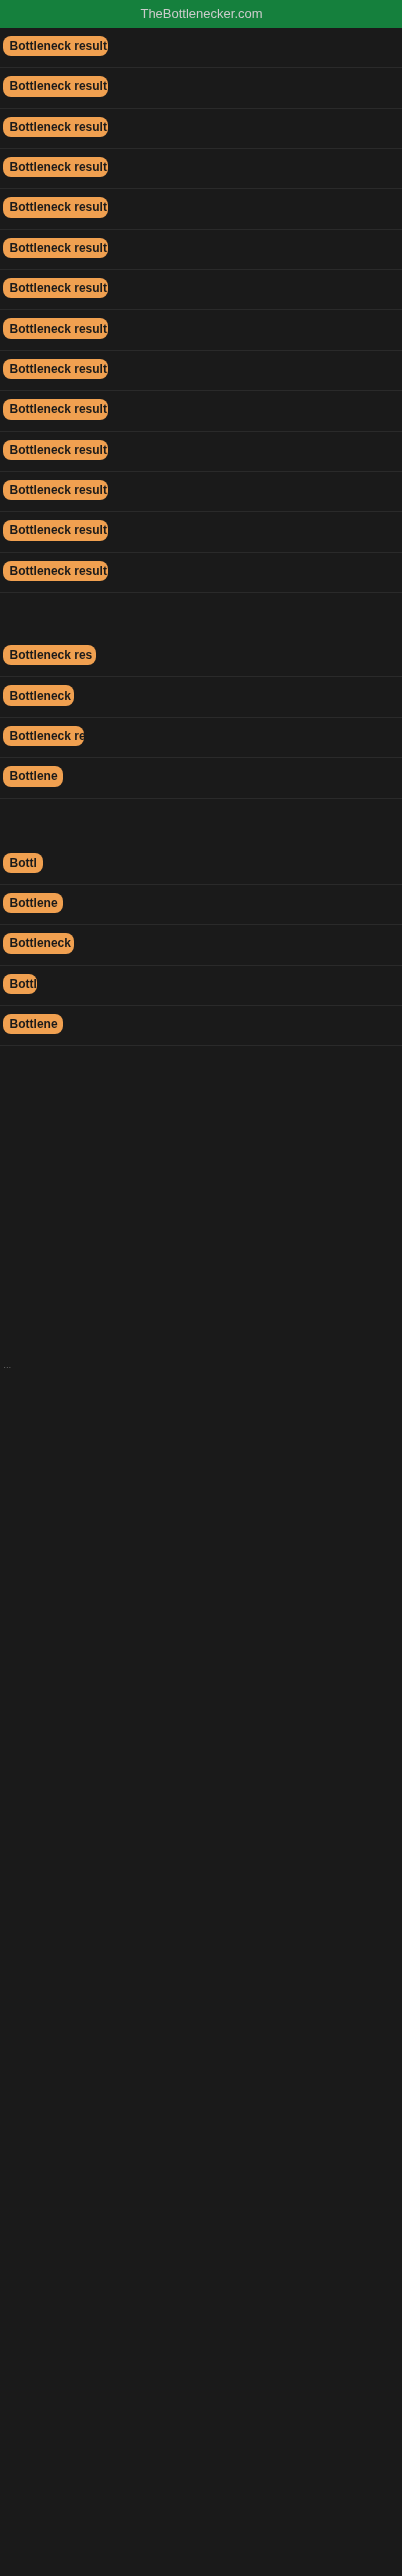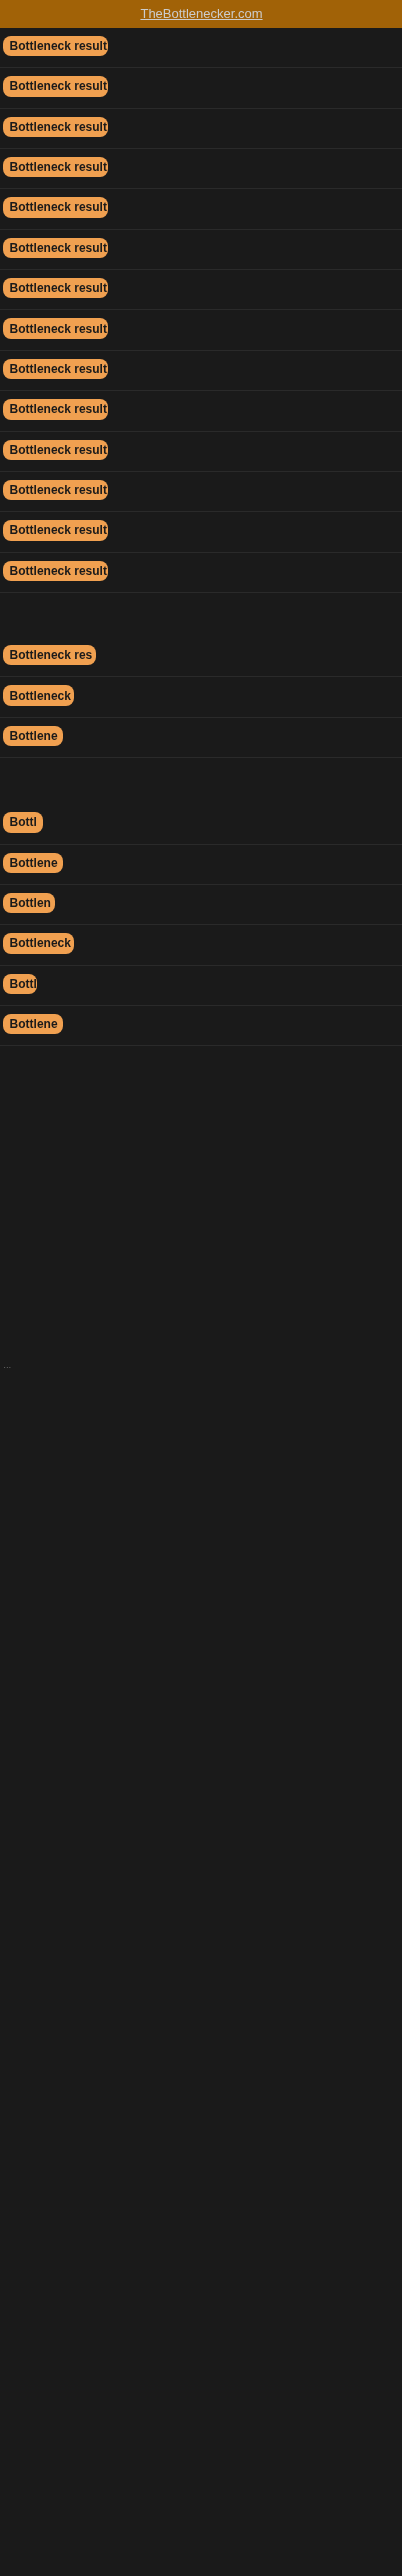--- a/index.html
+++ b/index.html
@@ -14,22 +14,21 @@
       background-color: #1a1a1a;
       font-family: Arial, sans-serif;
       position: relative;
     }
 
     .site-title {
       text-align: center;
       color: #cccccc;
       font-size: 13px;
       padding: 6.4px 0;
-      background-color: #a16207;
-      text-decoration: underline;
+      background-color: #15803d;
     }
 
     .bottleneck-badge {
       display: inline-block;
       background-color: #f0a050;
       color: #1a1a1a;
       font-size: 12px;
       font-weight: bold;
       padding: 3.2px 6.4px;
       border-radius: 8px;
@@ -63,24 +62,24 @@
     <div class="result-row"><span class="bottleneck-badge" style="max-width: 105px;">Bottleneck result</span></div>
     <div class="result-row"><span class="bottleneck-badge" style="max-width: 105px;">Bottleneck result</span></div>
     <div class="result-row"><span class="bottleneck-badge" style="max-width: 105px;">Bottleneck result</span></div>
     <div class="result-row"><span class="bottleneck-badge" style="max-width: 105px;">Bottleneck result</span></div>
     <div class="result-row"><span class="bottleneck-badge" style="max-width: 105px;">Bottleneck result</span></div>
     <div class="result-row"><span class="bottleneck-badge" style="max-width: 105px;">Bottleneck result</span></div>
     <div class="result-row"><span class="bottleneck-badge" style="max-width: 105px;">Bottleneck result</span></div>
     <div class="result-row"><span class="bottleneck-badge" style="max-width: 105px;">Bottleneck result</span></div>
     <div class="result-row"><span class="bottleneck-badge" style="max-width: 93px; margin-top: 44px;">Bottleneck res</span></div>
     <div class="result-row"><span class="bottleneck-badge" style="max-width: 71px;">Bottleneck</span></div>
+    <div class="result-row"><span class="bottleneck-badge" style="max-width: 81px;">Bottleneck re</span></div>
     <div class="result-row"><span class="bottleneck-badge" style="max-width: 60px;">Bottlene</span></div>
     <div class="result-row"><span class="bottleneck-badge" style="max-width: 40px; margin-top: 46px;">Bottl</span></div>
     <div class="result-row"><span class="bottleneck-badge" style="max-width: 60px;">Bottlene</span></div>
-    <div class="result-row"><span class="bottleneck-badge" style="max-width: 52px;">Bottlen</span></div>
     <div class="result-row"><span class="bottleneck-badge" style="max-width: 71px;">Bottleneck</span></div>
     <div class="result-row"><span class="bottleneck-badge" style="max-width: 34px;">Bottl</span></div>
     <div class="result-row"><span class="bottleneck-badge" style="max-width: 60px;">Bottlene</span></div>
   </div>
 
 <div style="height: 306px; background-color: #1a1a1a;"></div>
 
 <div class="ellipsis-indicator">...</div>
 
 <div style="height: 483px; background-color: #1a1a1a;"></div>

